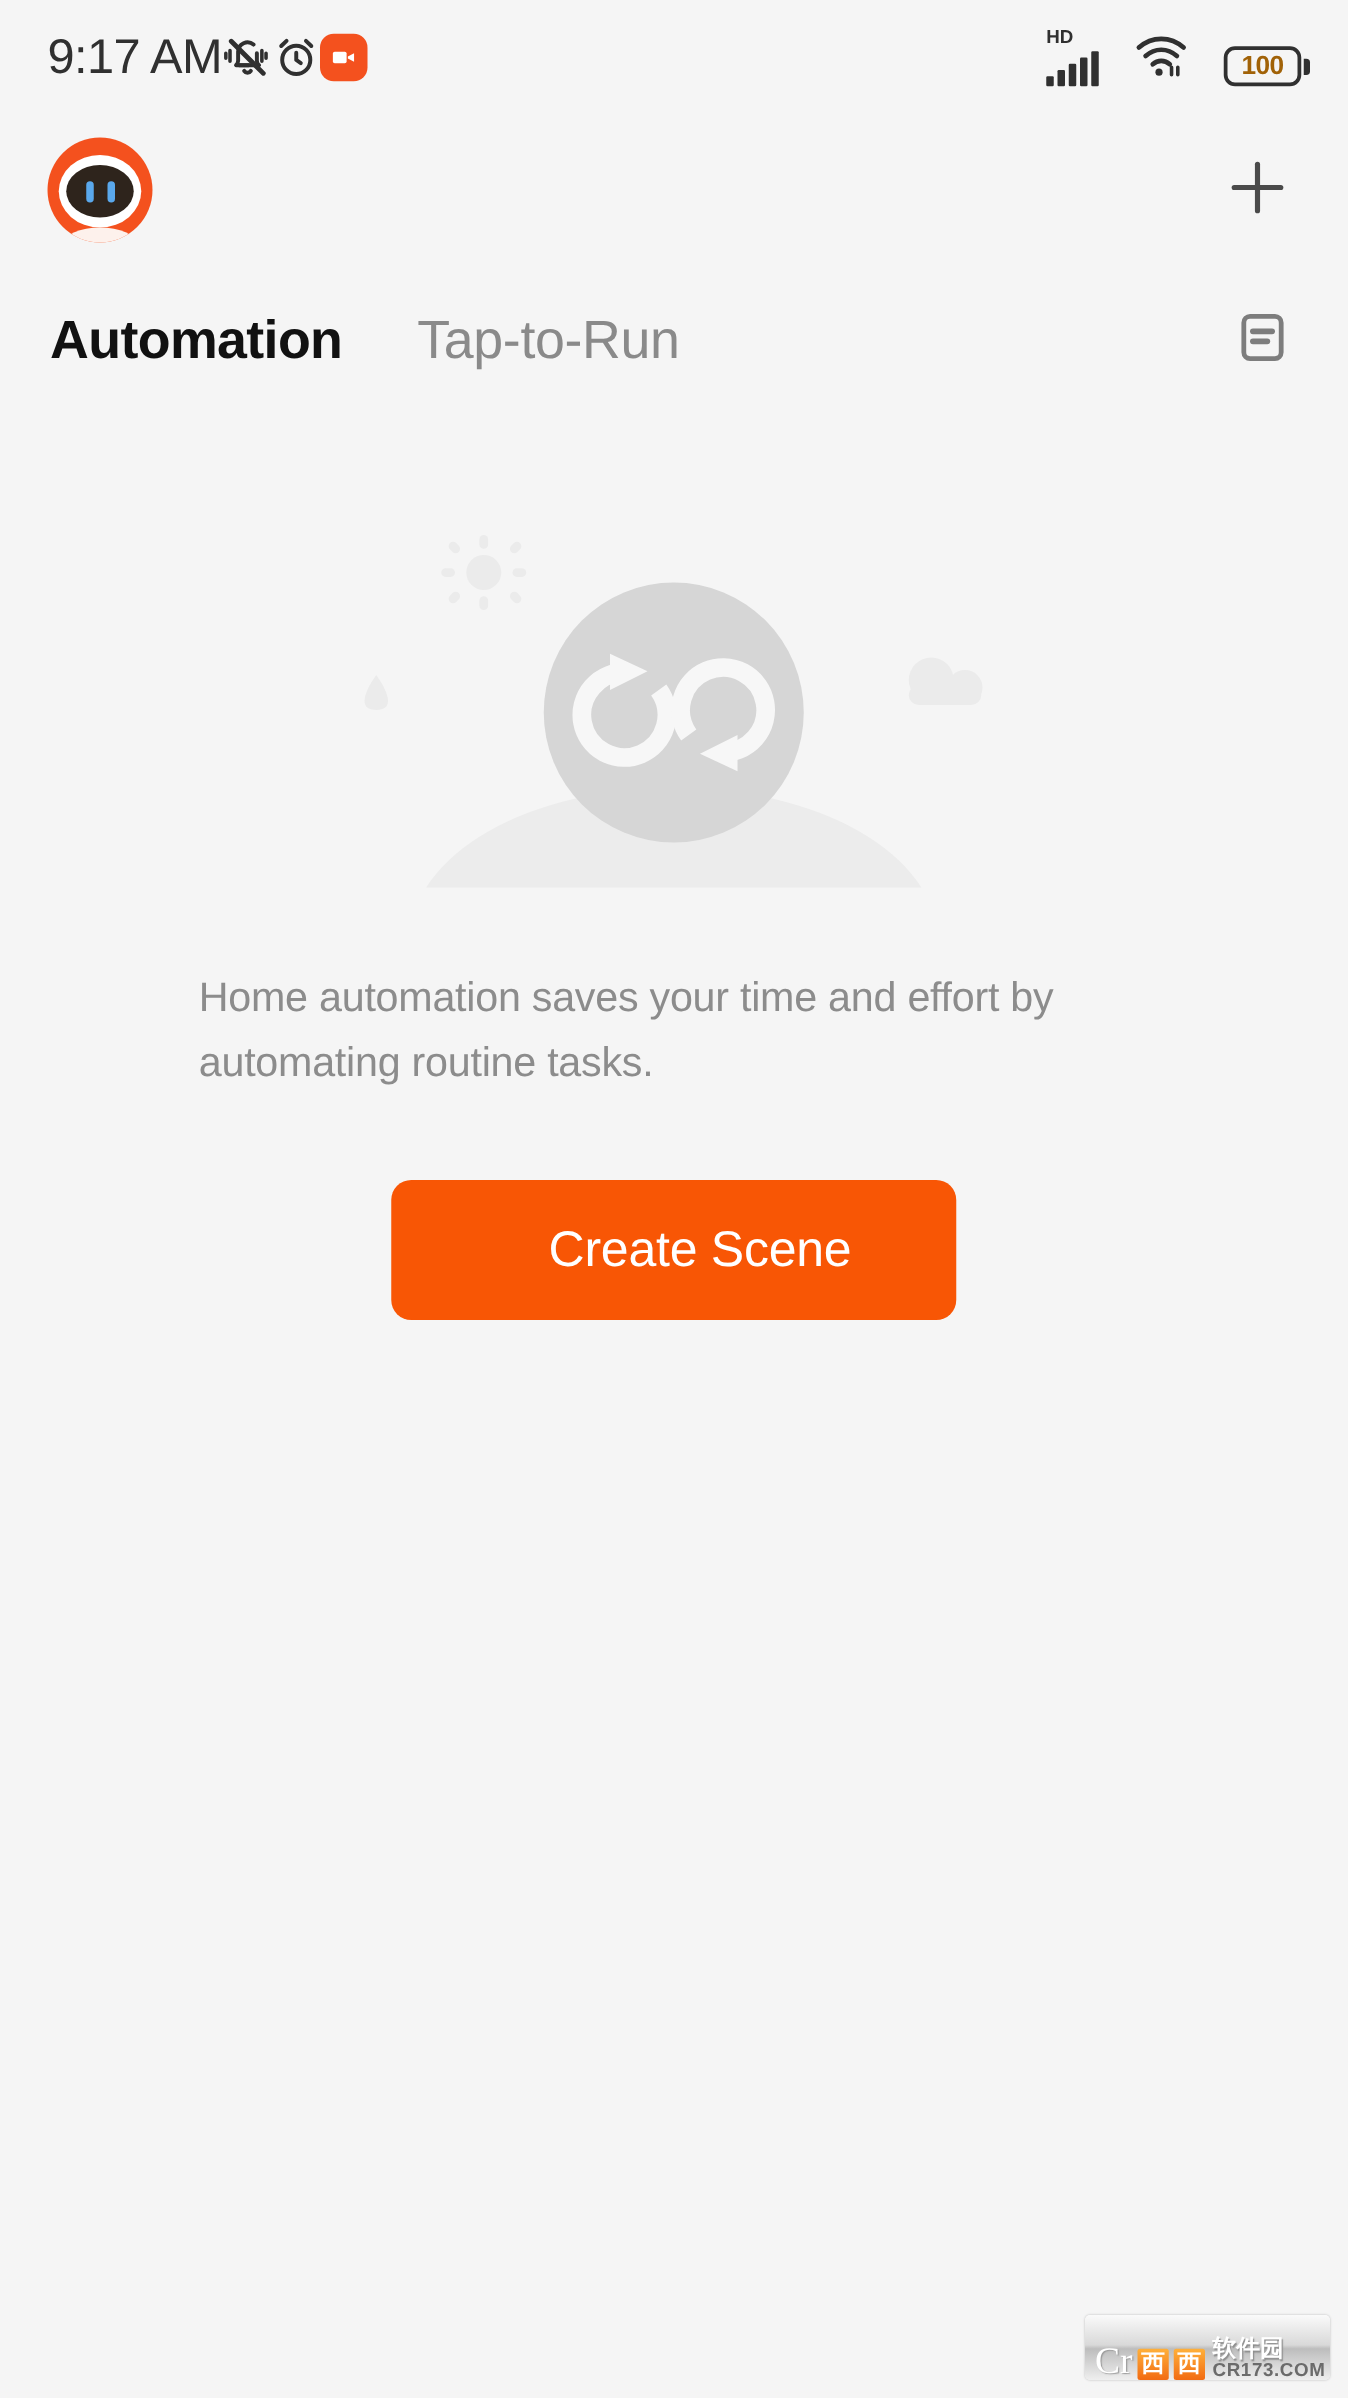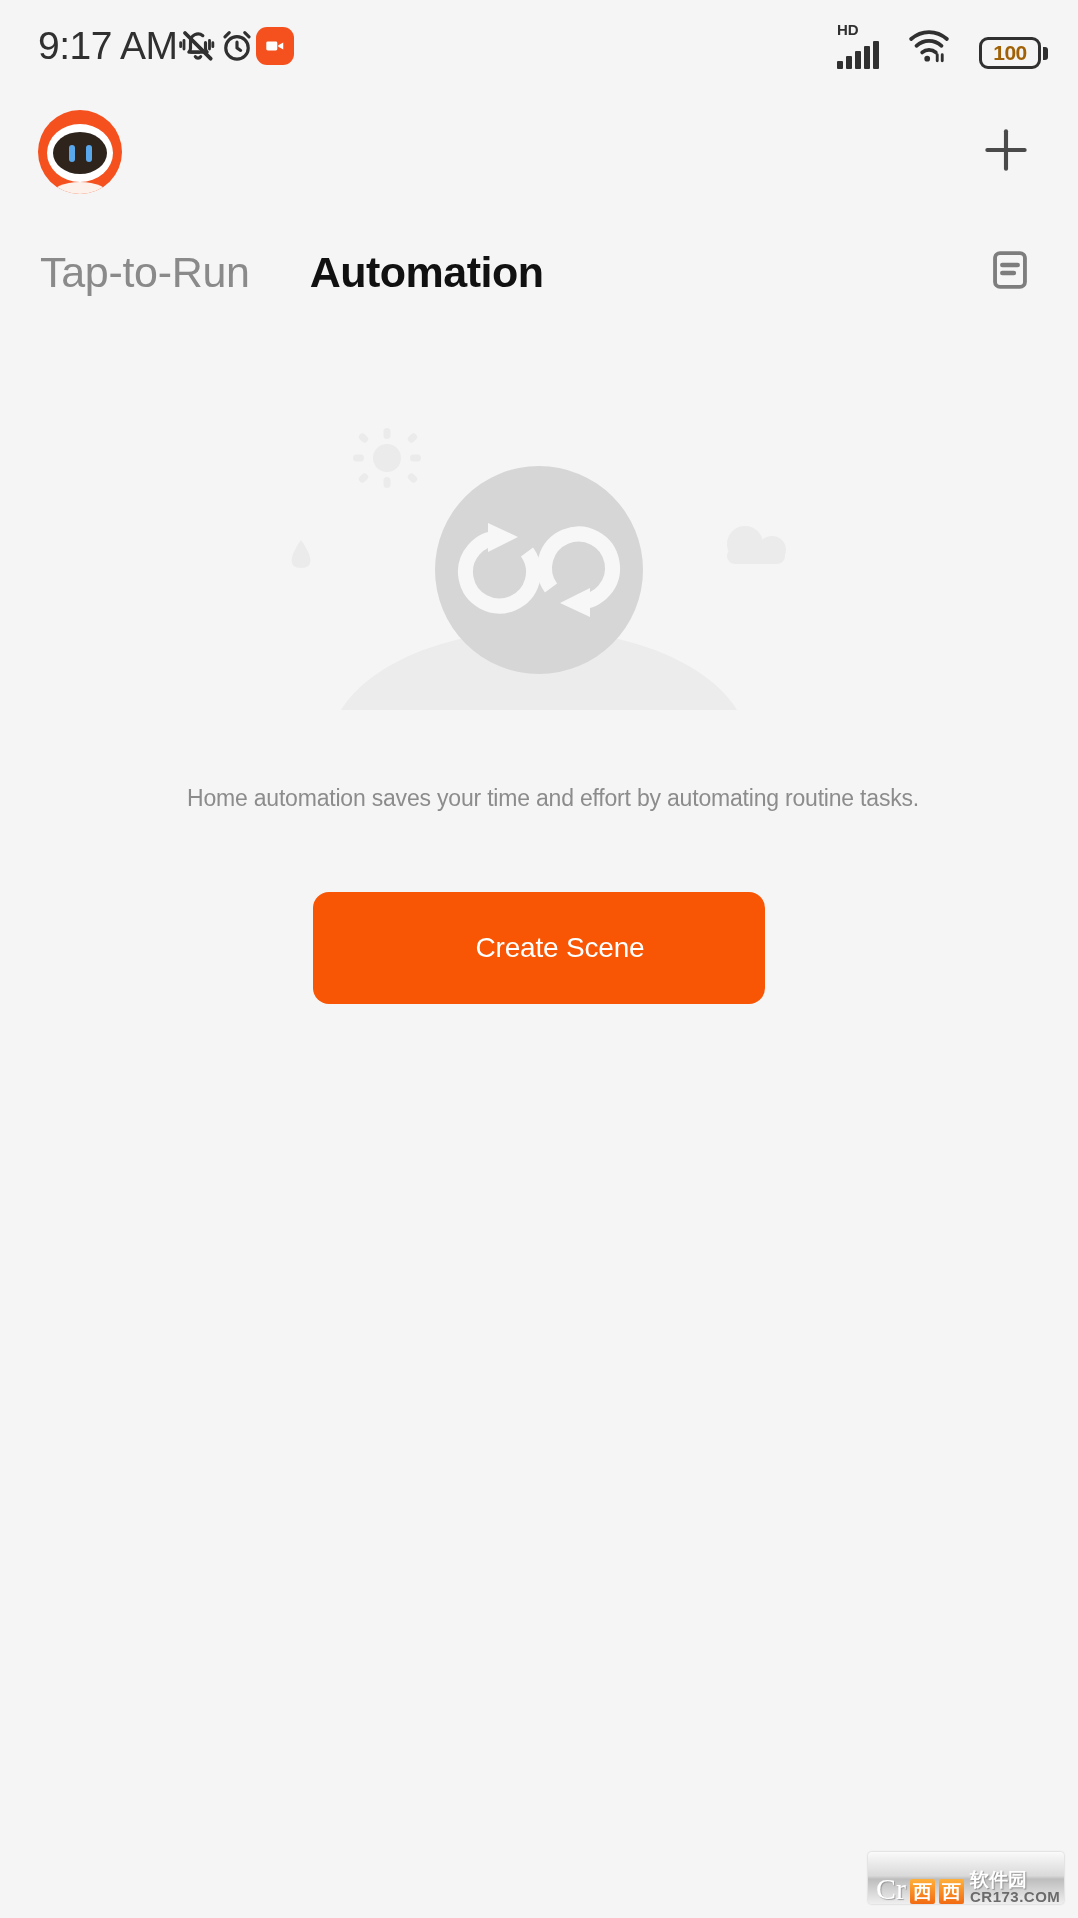--- a/index.html
+++ b/index.html
@@ -168,34 +168,34 @@
     flex-direction: column;
     align-items: center;
   }
   .illustration {
     position: relative;
     width: 600px; height: 290px;
   }
   .empty-text {
     width: 760px;
     margin-top: 62px;
-    text-align: right;
-    font-size: 23px;
+    text-align: left;
+    font-size: 33px;
     line-height: 52px;
     color: #8c8c8c;
     letter-spacing: -0.2px;
   }
   .cta {
     margin-top: 68px;
     width: 452px; height: 112px;
     background: #f85605;
     border: none;
     border-radius: 16px;
     color: #ffffff;
-    font-size: 28px;
+    font-size: 40px;
     font-family: "Liberation Sans", sans-serif;
     letter-spacing: -0.2px;
     cursor: pointer;
     display: flex; align-items: center; justify-content: center; padding-left: 42px;
   }
 
   
   .watermark {
     position: absolute;
     right: 14px; bottom: 14px;
@@ -322,22 +322,22 @@
       <span>
         <svg width="52" height="52" viewBox="0 0 24 24" fill="none" stroke="#4a4a4a" stroke-width="1.9" stroke-linecap="round">
           <line x1="12" y1="3.4" x2="12" y2="20.6"></line>
           <line x1="3.4" y1="12" x2="20.6" y2="12"></line>
         </svg>
       </span>
     </div>
   </div>
 
   <div class="tabbar">
+    <span class="tab active">Automation</span>
     <span class="tab inactive">Tap-to-Run</span>
-    <span class="tab active">Automation</span>
 
     <div class="log-btn">
       <span>
         <svg width="46" height="46" viewBox="0 0 24 24" fill="none" stroke="#7d7d7d" stroke-width="2" stroke-linecap="round" stroke-linejoin="round">
           <rect x="4.2" y="3.2" width="15.6" height="17.6" rx="2.6"></rect>
           <line x1="8" y1="9.4" x2="16" y2="9.4" stroke-width="2.4"></line>
           <line x1="8" y1="13.6" x2="14" y2="13.6" stroke-width="2.4"></line>
         </svg>
       </span>
     </div>

